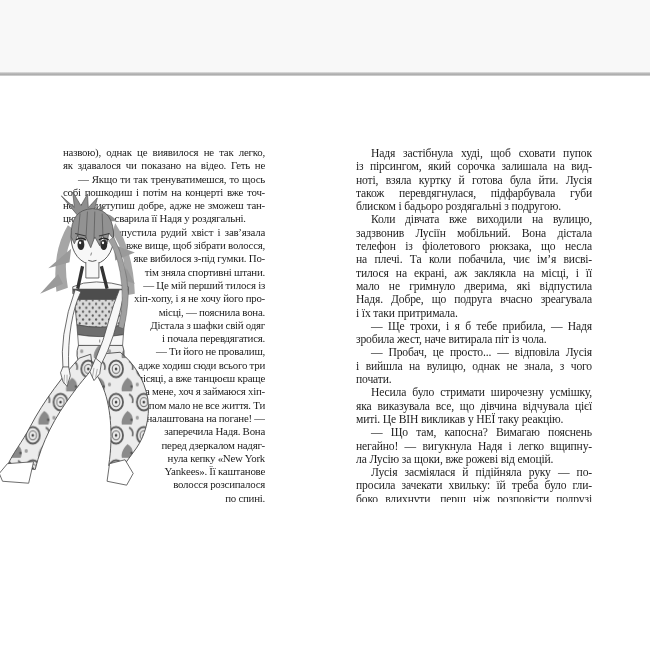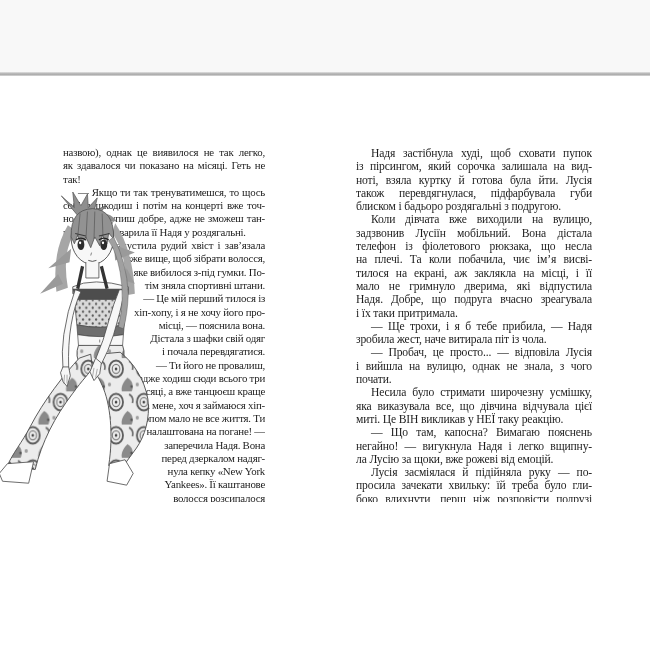--- a/index.html
+++ b/index.html
@@ -31,22 +31,21 @@
 <body>
 
 <div class="screen">
 
   <div class="chrome-top"></div>
   <div class="chrome-divider"></div>
 
   <div class="page page-left">
     <div class="textcol col-left">
         <div class="tl a-j">назвою), однак це виявилося не так легко,</div>
-        <div class="tl a-j">як здавалося чи показано на місяці. Геть не</div>
-        <div class="tl a-l">так!</div>
+        <div class="tl a-j">як здавалося чи показано на відео. Геть не</div>
         <div class="tl a-j ind">— Якщо ти так тренуватимешся, то щось</div>
         <div class="tl a-j">собі пошкодиш і потім на концерті вже точ-</div>
         <div class="tl a-j">но не виступиш добре, адже не зможеш тан-</div>
         <div class="tl a-l">цювати! — сварила її Надя у роздягальні.</div>
         <div class="tl a-j ind">Лусія розпустила рудий хвіст і зав’язала</div>
         <div class="tl a-r">вже вище, щоб зібрати волосся,</div>
         <div class="tl a-r">яке вибилося з-під гумки. По-</div>
         <div class="tl a-r">тім зняла спортивні штани.</div>
         <div class="tl a-r">— Це мій перший тилося із</div>
         <div class="tl a-r">хіп-хопу, і я не хочу його про-</div>

